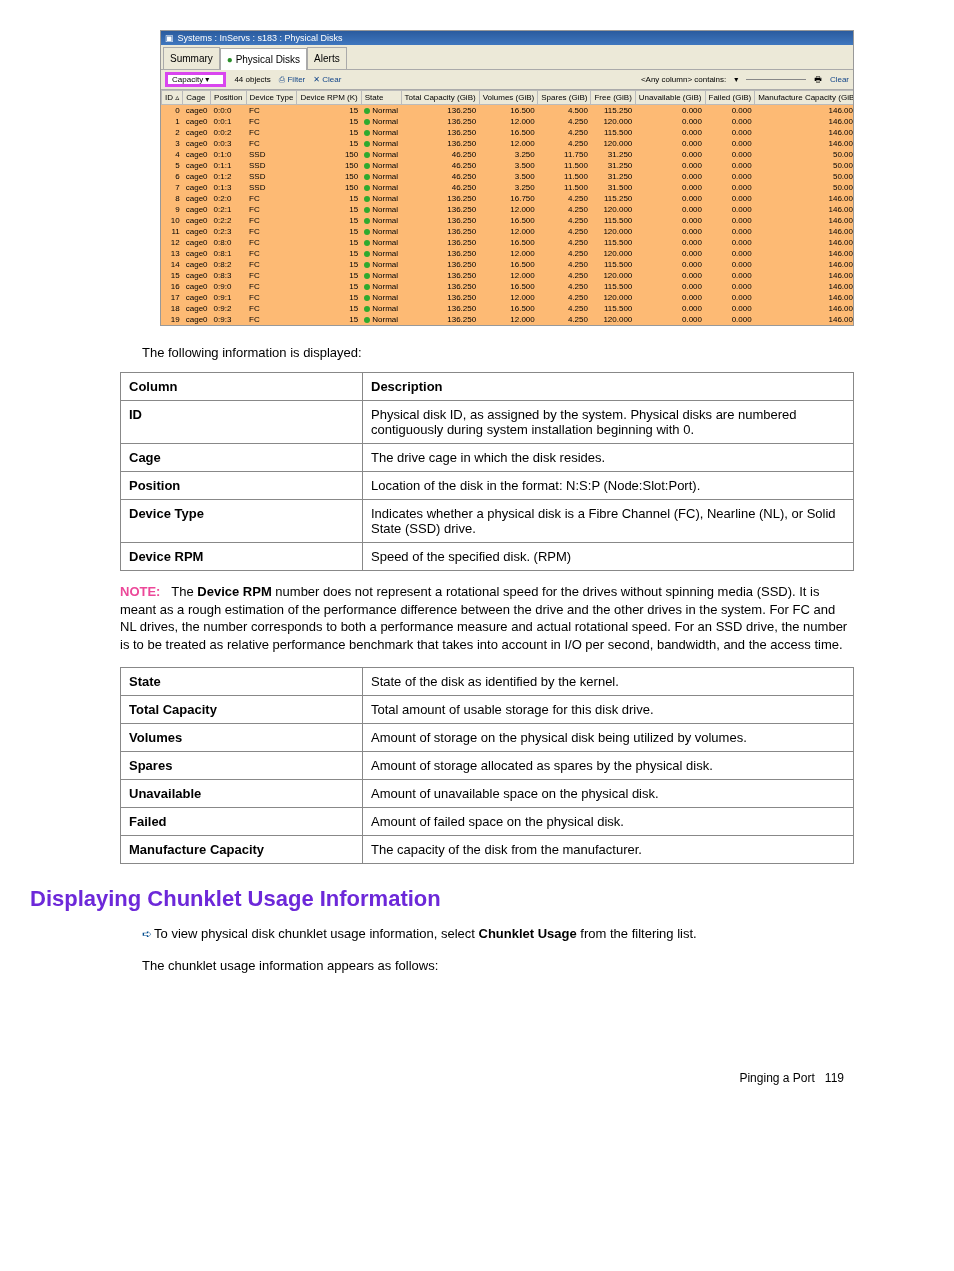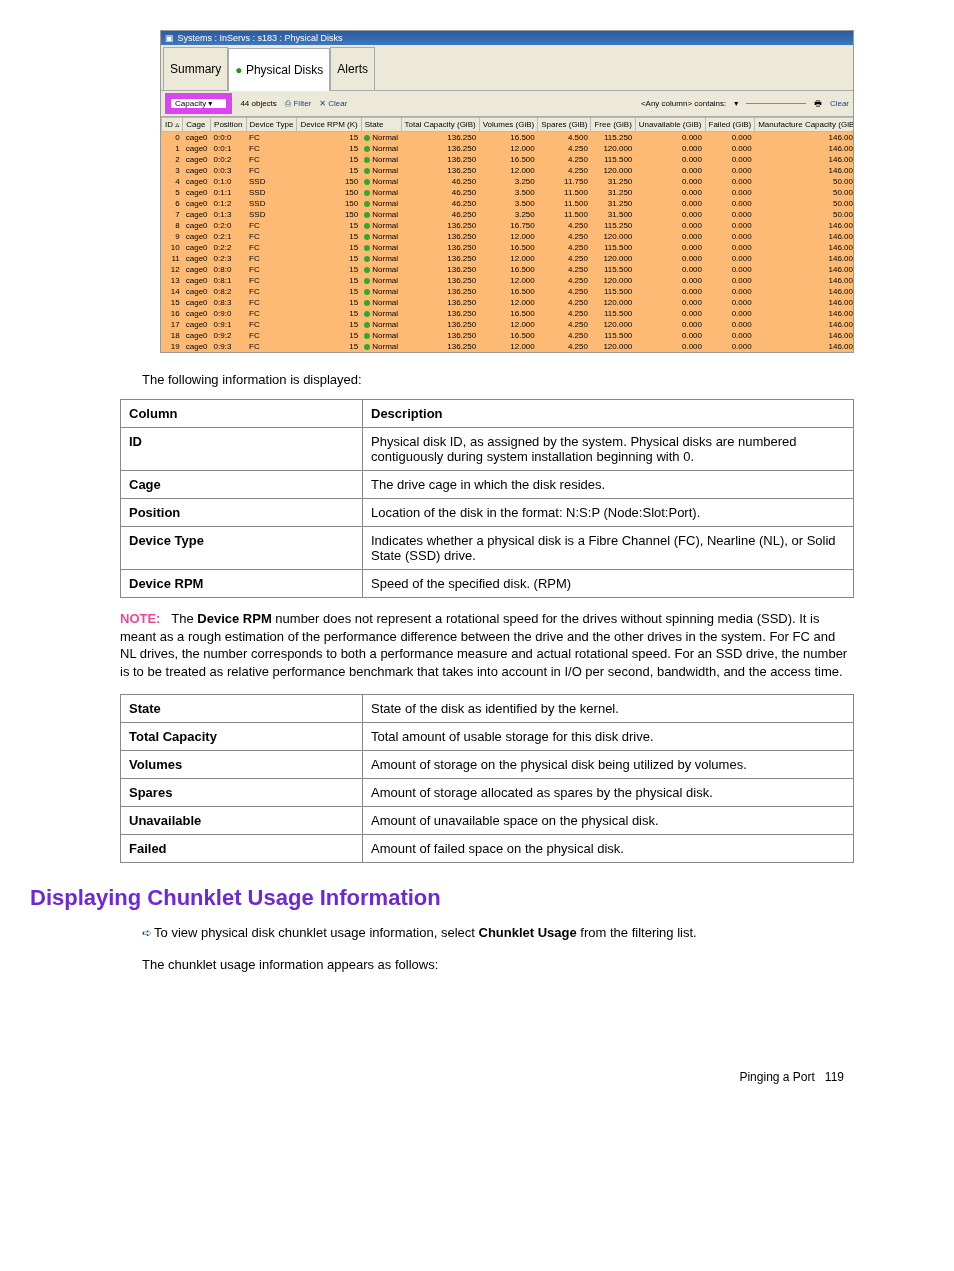--- a/index.html
+++ b/index.html
@@ -32,40 +32,40 @@
   .ss-tabs {
     background: #ece9d8;
     padding: 2px 2px 0 2px;
     display: flex;
     gap: 0;
     border-bottom: 1px solid #aaa;
   }
   .ss-tab {
     border: 1px solid #aaa;
     border-bottom: none;
-    padding: 14px 6px;
-    font-size: 12px;
+    padding: 5px 6px;
+    font-size: 10px;
     background: #ece9d8;
   }
   .ss-tab.live {
     background: #fff;
     position: relative;
     top: 1px;
   }
   .ss-tab .dot { color: #2a8f2a; }
   .ss-toolbar {
     background: #ece9d8;
     padding: 2px 4px;
     display: flex;
     align-items: center;
     gap: 8px;
     border-bottom: 1px solid #aaa;
   }
   .ss-toolbar .sel {
-    border: 6px solid #d946ef;
+    border: 3px solid #d946ef;
     background: #fff;
     padding: 0 14px 0 4px;
     font-size: 8px;
   }
   .ss-toolbar .spacer { flex: 1; }
   .ss-toolbar .link { color: #114488; text-decoration: none; }
   .ss-grid {
     background: #fdba74;
     overflow: auto;
   }
@@ -552,20 +552,24 @@
           <td>Amount of storage allocated as spares by the physical disk.</td>
         </tr>
         <tr>
           <td class="col-label">Unavailable</td>
           <td>Amount of unavailable space on the physical disk.</td>
         </tr>
         <tr>
           <td class="col-label">Failed</td>
           <td>Amount of failed space on the physical disk.</td>
         </tr>
+        <tr>
+          <td class="col-label">Manufacture Capacity</td>
+          <td>The capacity of the disk from the manufacturer.</td>
+        </tr>
       </tbody>
   </table>
 
   <h2 class="section">Displaying Chunklet Usage Information</h2>
 
   <p class="body-text">
     <span class="arrow">➪</span><span>To view physical disk chunklet usage information, select </span><b>Chunklet Usage</b><span> from the filtering list.</span>
   </p>
   <p class="body-text">The chunklet usage information appears as follows:</p>
 

